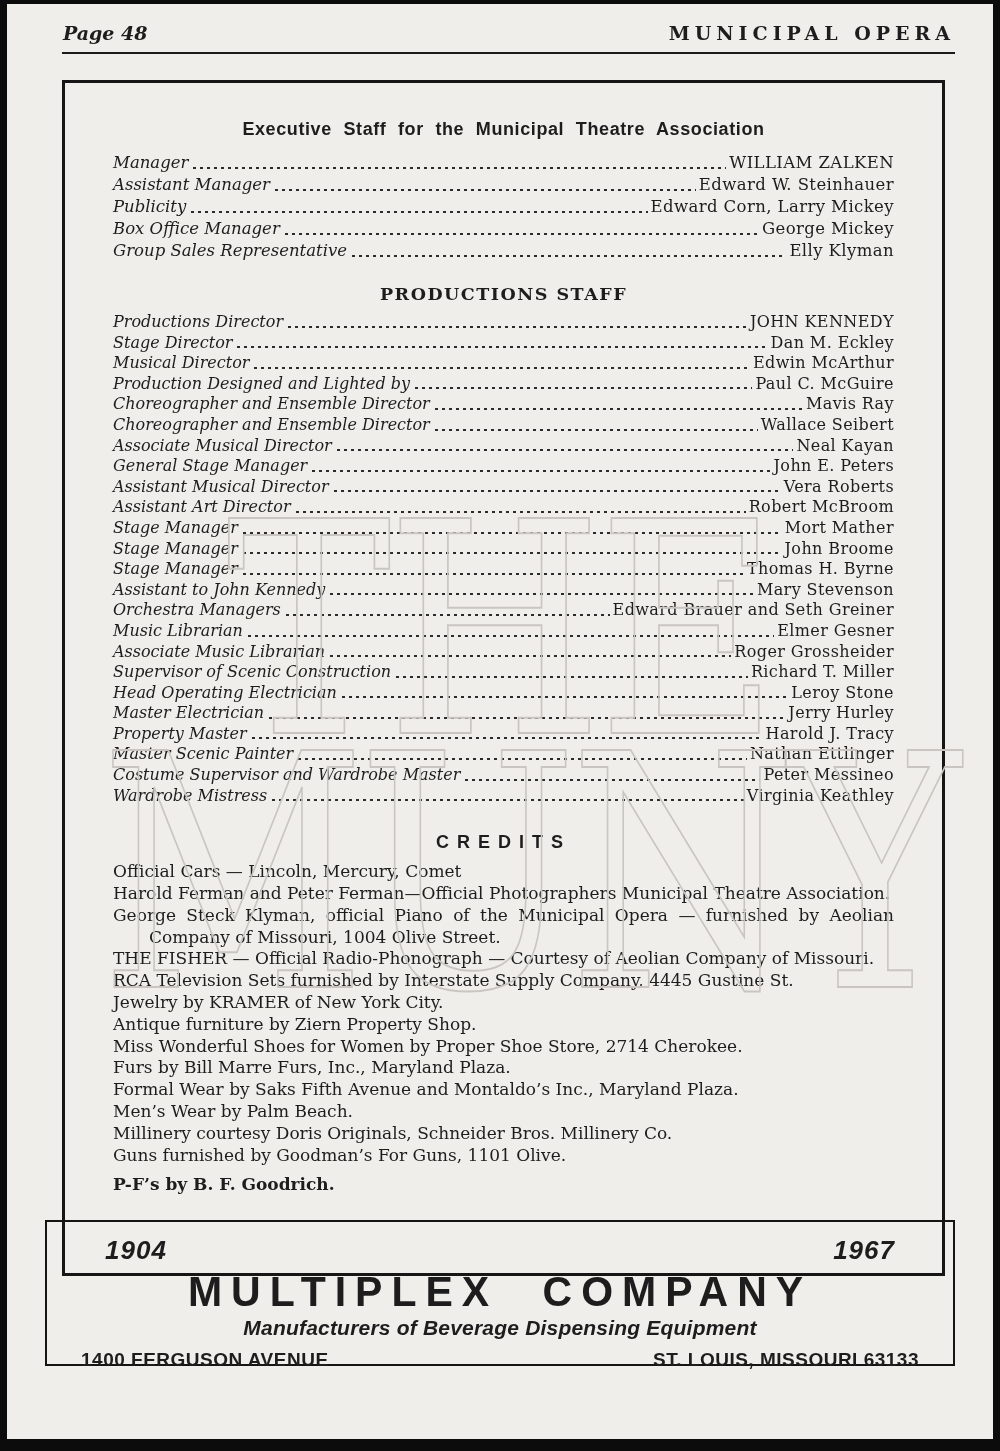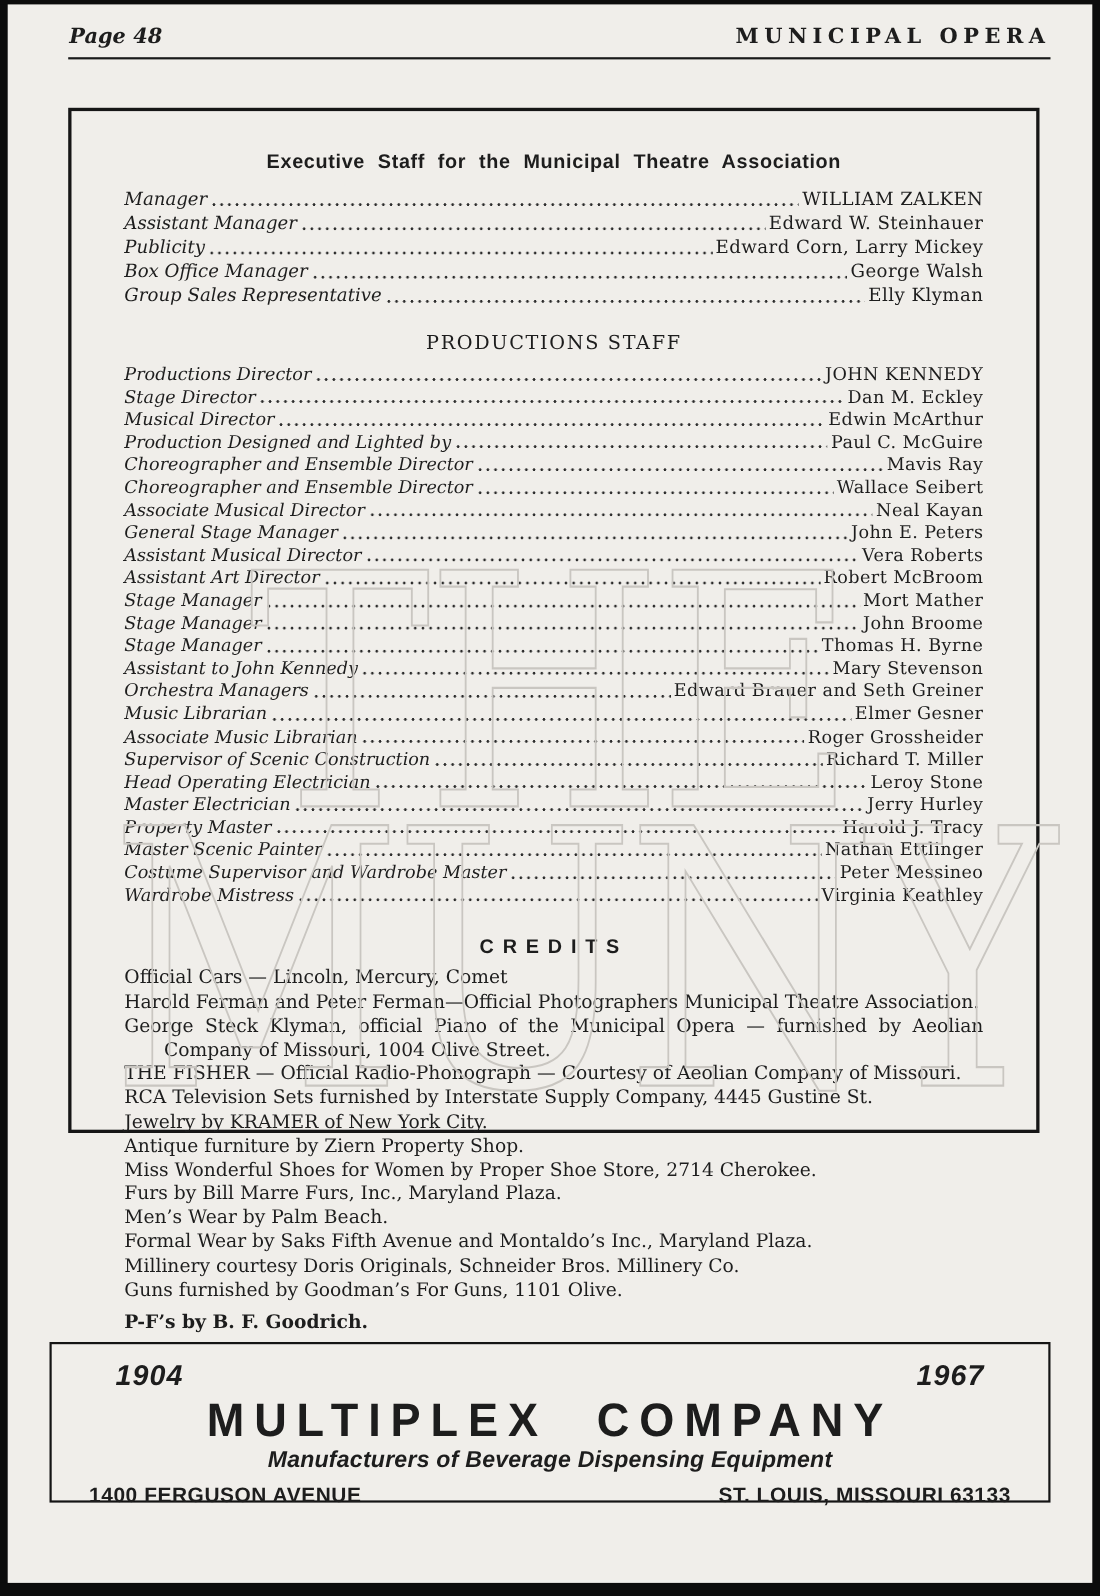--- a/index.html
+++ b/index.html
@@ -21,31 +21,31 @@
   .pagehead {
     position:absolute; left:63px; width:892px; top:22px;
     display:flex; justify-content:space-between; align-items:baseline;
   }
   .pageno { font-style:italic; font-weight:bold; font-size:19px; }
   .pubtitle { font-weight:bold; font-size:19px; letter-spacing:5px; }
   .headrule { position:absolute; left:62px; width:893px; top:52px; height:2px; background:#1a1a1a; }
 
   
   .mainbox {
-    position:absolute; left:62px; top:80px; width:883px; height:932px;
-    border:3px solid #161616; padding:36px 48px 0 48px; z-index:2;margin-top:18px;
+    position:absolute; left:62px; top:80px; width:883px; height:1196px;
+    border:3px solid #161616; padding:36px 48px 0 48px; z-index:2;
   }
   .exec-h {
     margin:0 0 12px 0; text-align:center;
     font-family:"Liberation Sans", sans-serif; font-weight:bold; font-size:18px;
     letter-spacing:0.6px; word-spacing:6px;
   }
   .prod-h {
     margin:22px 0 8px 0; text-align:center;
-    font-family:"DejaVu Serif", serif; font-weight:normal; font-size:17.5px;
+    font-family:"DejaVu Serif", serif; font-weight:bold; font-size:17.5px;
     letter-spacing:1.5px;
   }
   .credits-h {
     margin:26px 0 8px 0; text-align:center;
     font-family:Liberation Sans, sans-serif; font-weight:bold; font-size:18px;
     letter-spacing:8px;
   }
   .row { display:flex; align-items:baseline; }
   .exec .row { line-height:22px; font-size:16.5px; }
   .prod .row { line-height:20.6px; font-size:16px; }
@@ -131,21 +131,21 @@
 
         <div class="row">
           <span class="role">Publicity</span>
           <span class="dots"></span>
           <span class="name">Edward Corn, Larry Mickey</span>
         </div>
 
         <div class="row">
           <span class="role">Box Office Manager</span>
           <span class="dots"></span>
-          <span class="name">George Walsh</span>
+          <span class="name">George Mickey</span>
         </div>
 
         <div class="row">
           <span class="role">Group Sales Representative</span>
           <span class="dots"></span>
           <span class="name">Elly Klyman</span>
         </div>
       </div>
 
     <h3 class="prod-h">PRODUCTIONS STAFF</h3>
@@ -314,23 +314,23 @@
         <p class="credit">RCA Television Sets furnished by Interstate Supply Company, 4445 Gustine St.</p>
 
         <p class="credit">Jewelry by KRAMER of New York City.</p>
 
         <p class="credit">Antique furniture by Ziern Property Shop.</p>
 
         <p class="credit">Miss Wonderful Shoes for Women by Proper Shoe Store, 2714 Cherokee.</p>
 
         <p class="credit">Furs by Bill Marre Furs, Inc., Maryland Plaza.</p>
 
+        <p class="credit">Formal Wear by Saks Fifth Avenue and Montaldo’s Inc., Maryland Plaza.</p>
+
         <p class="credit">Men’s Wear by Palm Beach.</p>
-
-        <p class="credit">Formal Wear by Saks Fifth Avenue and Montaldo’s Inc., Maryland Plaza.</p>
 
         <p class="credit">Millinery courtesy Doris Originals, Schneider Bros. Millinery Co.</p>
 
         <p class="credit">Guns furnished by Goodman’s For Guns, 1101 Olive.</p>
 
         <p class="credit bold gap">P-F’s by B. F. Goodrich.</p>
       </div>
   </section>
 
   <div class="watermark">

